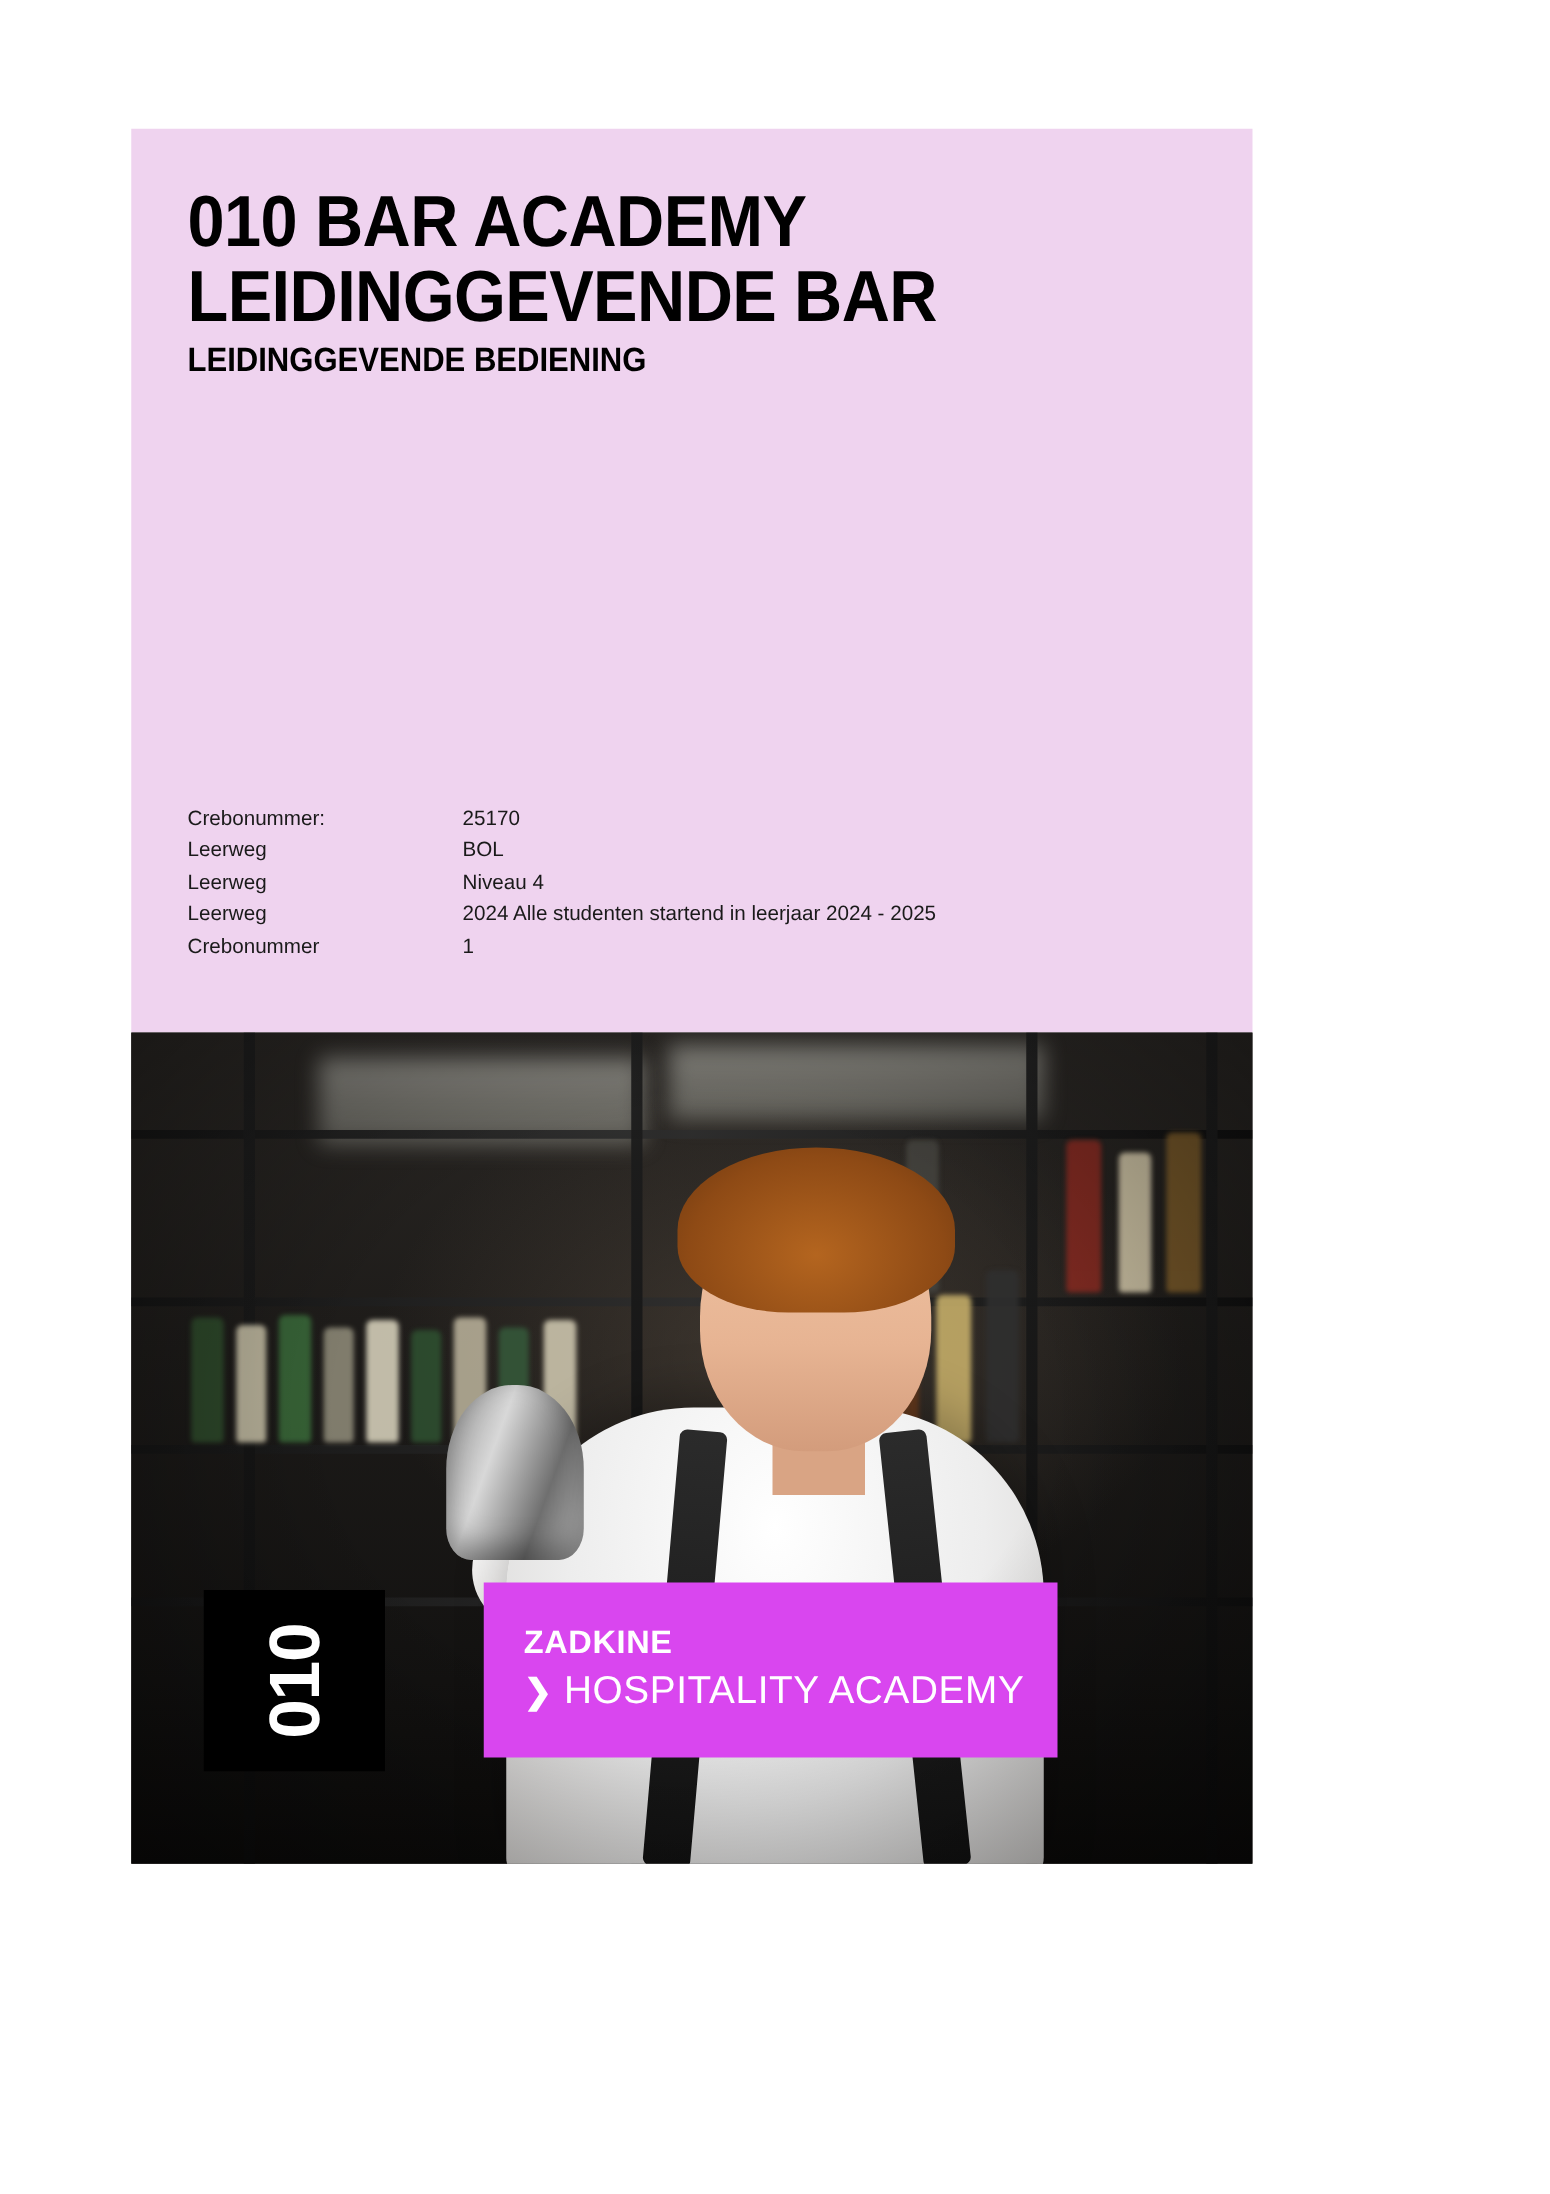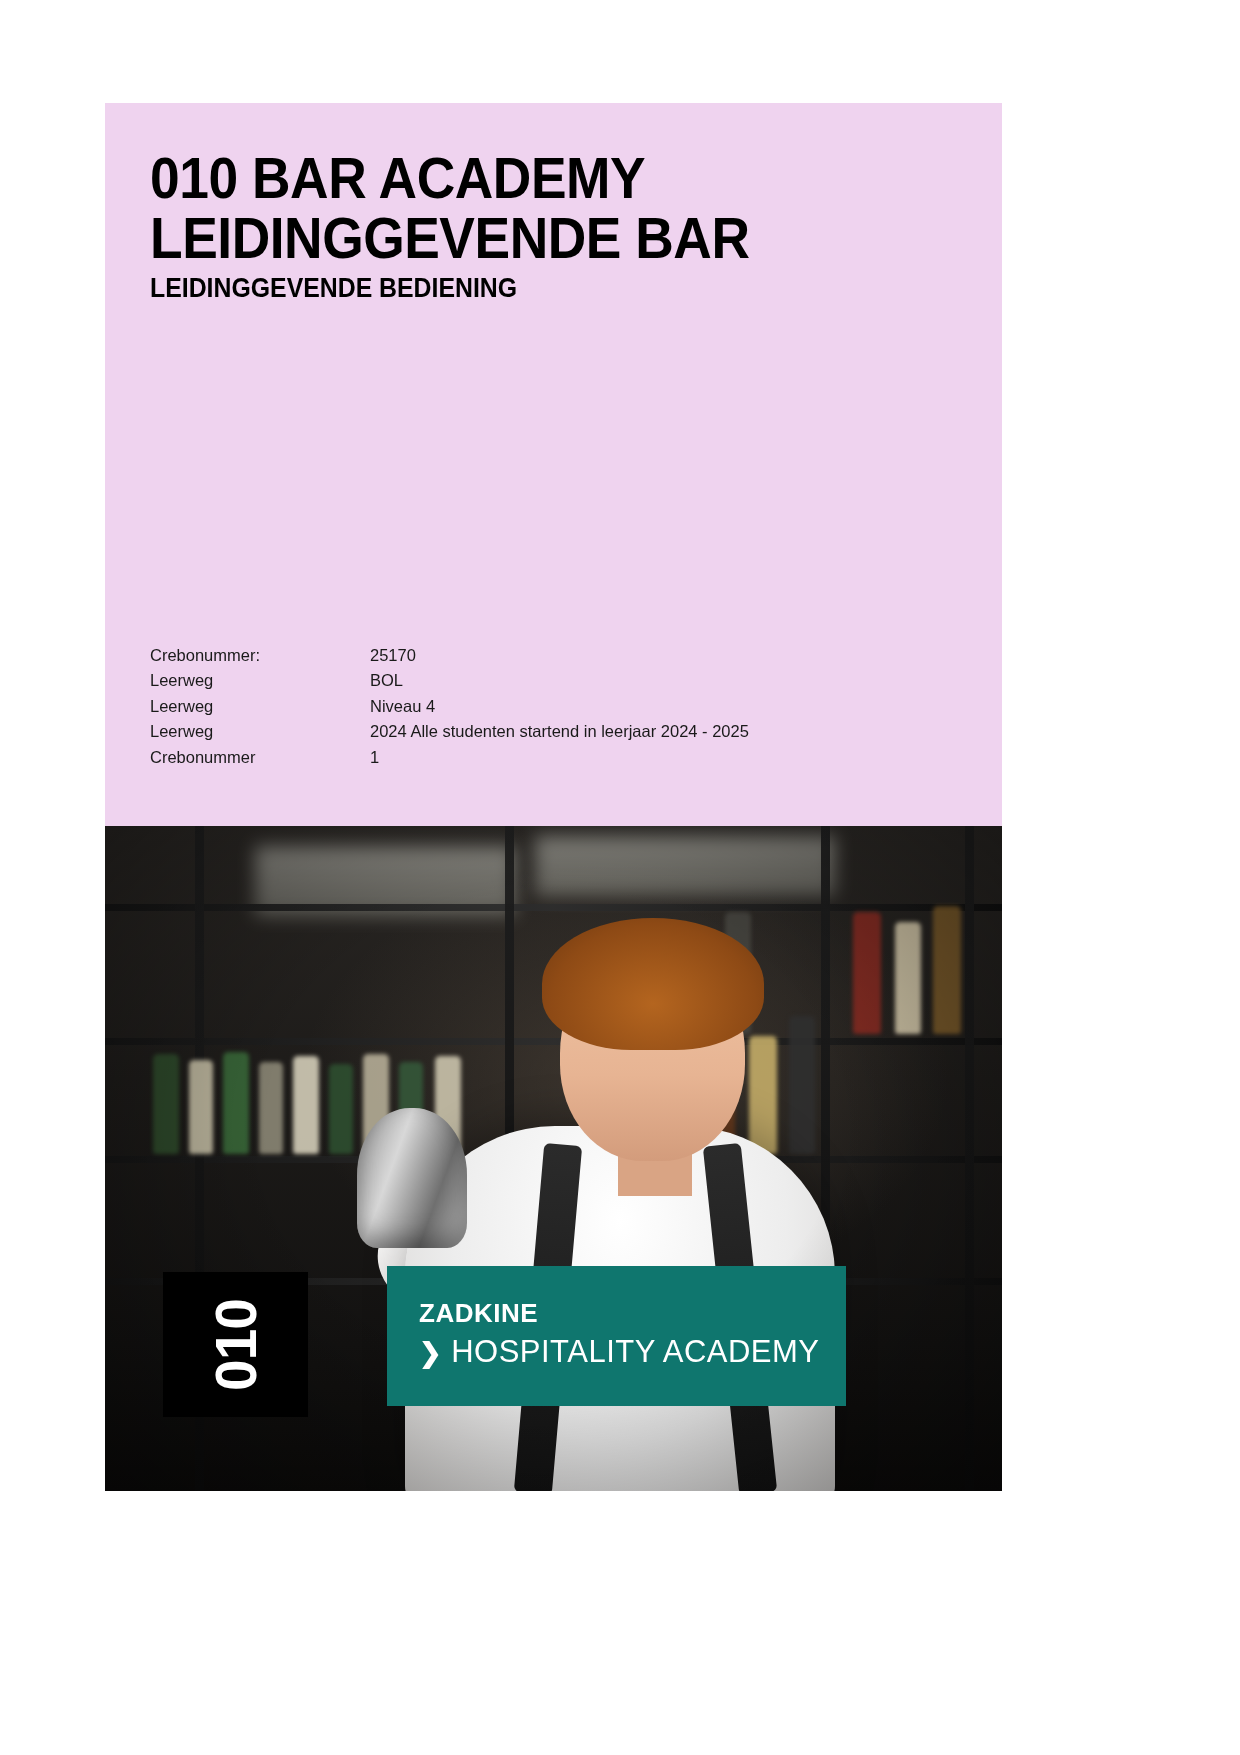--- a/index.html
+++ b/index.html
@@ -255,21 +255,21 @@
     letter-spacing: -1px;
     white-space: nowrap;
   }
 
   .zadkine-bar {
     position: absolute;
     left: 282px;
     top: 440px;
     width: 459px;
     height: 140px;
-    background: #0f766e;
+    background: #d946ef;
   }
   .zadkine-bar .z-top {
     position: absolute;
     left: 32px;
     top: 32px;
     color: #ffffff;
     font-family: "Liberation Sans Narrow", "Liberation Sans", sans-serif;
     font-weight: 700;
     font-size: 26px;
     letter-spacing: 0.5px;

